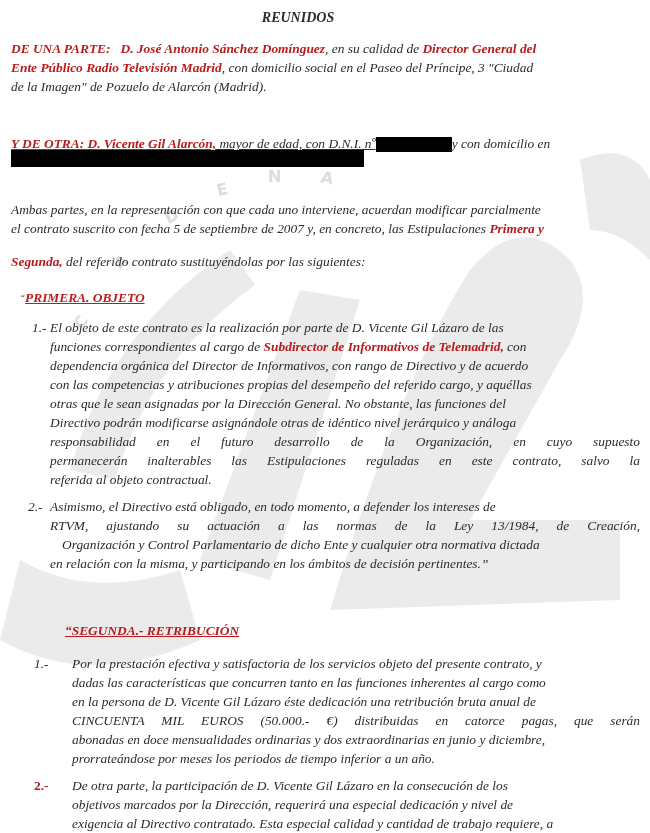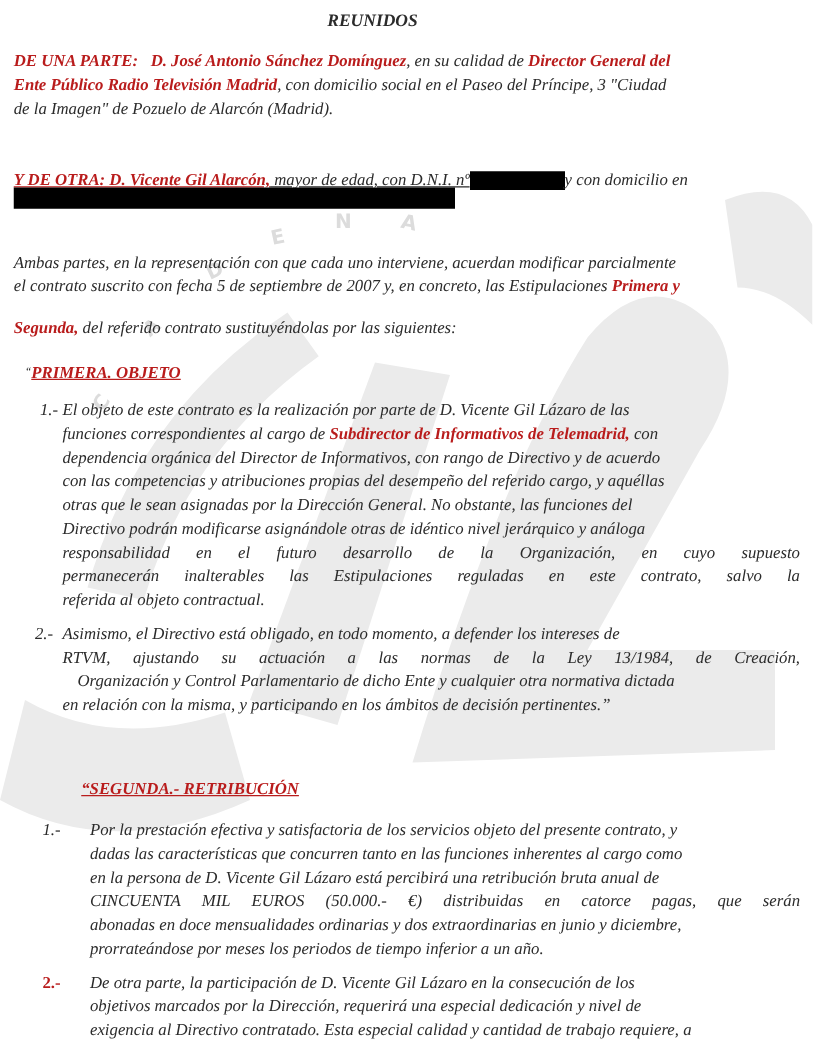--- a/index.html
+++ b/index.html
@@ -84,21 +84,21 @@
   <div class="t" style="left:50px;top:497px;">Asimismo, el Directivo está obligado, en todo momento, a defender los intereses de</div>
   <div class="t j" style="left:50px;top:516px;width:590px;">RTVM, ajustando su actuación a las normas de la Ley 13/1984, de Creación,</div>
   <div class="t" style="left:50px;top:535px;margin-left:12px;">Organización y Control Parlamentario de dicho Ente y cualquier otra normativa dictada</div>
   <div class="t" style="left:50px;top:554px;">en relación con la misma, y participando en los ámbitos de decisión pertinentes.”</div>
 
   <div class="t b u" style="left:34px;top:621px;margin-left:31px;">“SEGUNDA.- RETRIBUCIÓN</div>
 
   <div class="num" style="left:34px;top:654px;">1.-</div>
   <div class="t" style="left:72px;top:654px;">Por la prestación efectiva y satisfactoria de los servicios objeto del presente contrato, y</div>
   <div class="t" style="left:72px;top:673px;">dadas las características que concurren tanto en las funciones inherentes al cargo como</div>
-  <div class="t" style="left:72px;top:692px;">en la persona de D. Vicente Gil Lázaro está percibirá una retribución bruta anual de</div>
+  <div class="t" style="left:72px;top:692px;">en la persona de D. Vicente Gil Lázaro éste dedicación una retribución bruta anual de</div>
   <div class="t j" style="left:72px;top:711px;width:568px;">CINCUENTA MIL EUROS (50.000.- €) distribuidas en catorce pagas, que serán</div>
   <div class="t" style="left:72px;top:730px;">abonadas en doce mensualidades ordinarias y dos extraordinarias en junio y diciembre,</div>
   <div class="t" style="left:72px;top:749px;text-align:right;">prorrateándose por meses los periodos de tiempo inferior a un año.</div>
 
   <div class="num b" style="left:34px;top:776px;font-style:normal;">2.-</div>
   <div class="t" style="left:72px;top:776px;">De otra parte, la participación de D. Vicente Gil Lázaro en la consecución de los</div>
   <div class="t" style="left:72px;top:795px;">objetivos marcados por la Dirección, requerirá una especial dedicación y nivel de</div>
   <div class="t" style="left:72px;top:814px;">exigencia al Directivo contratado. Esta especial calidad y cantidad de trabajo requiere, a</div>
 </div>
 

